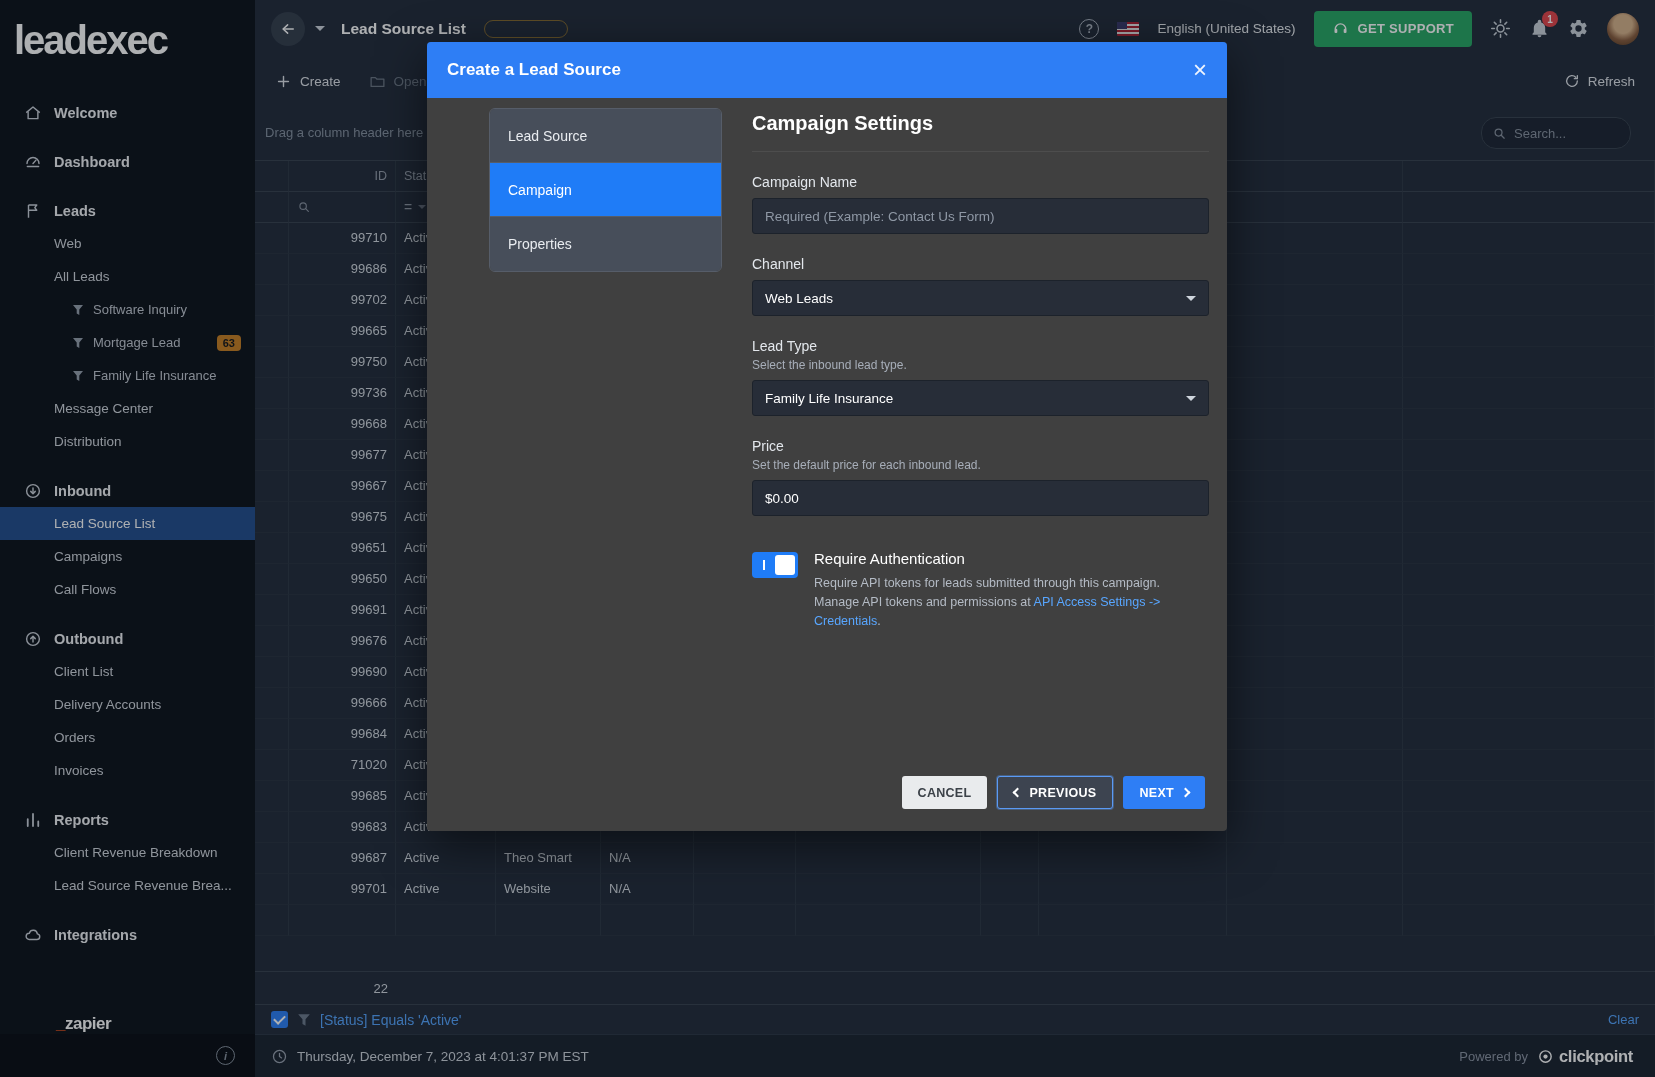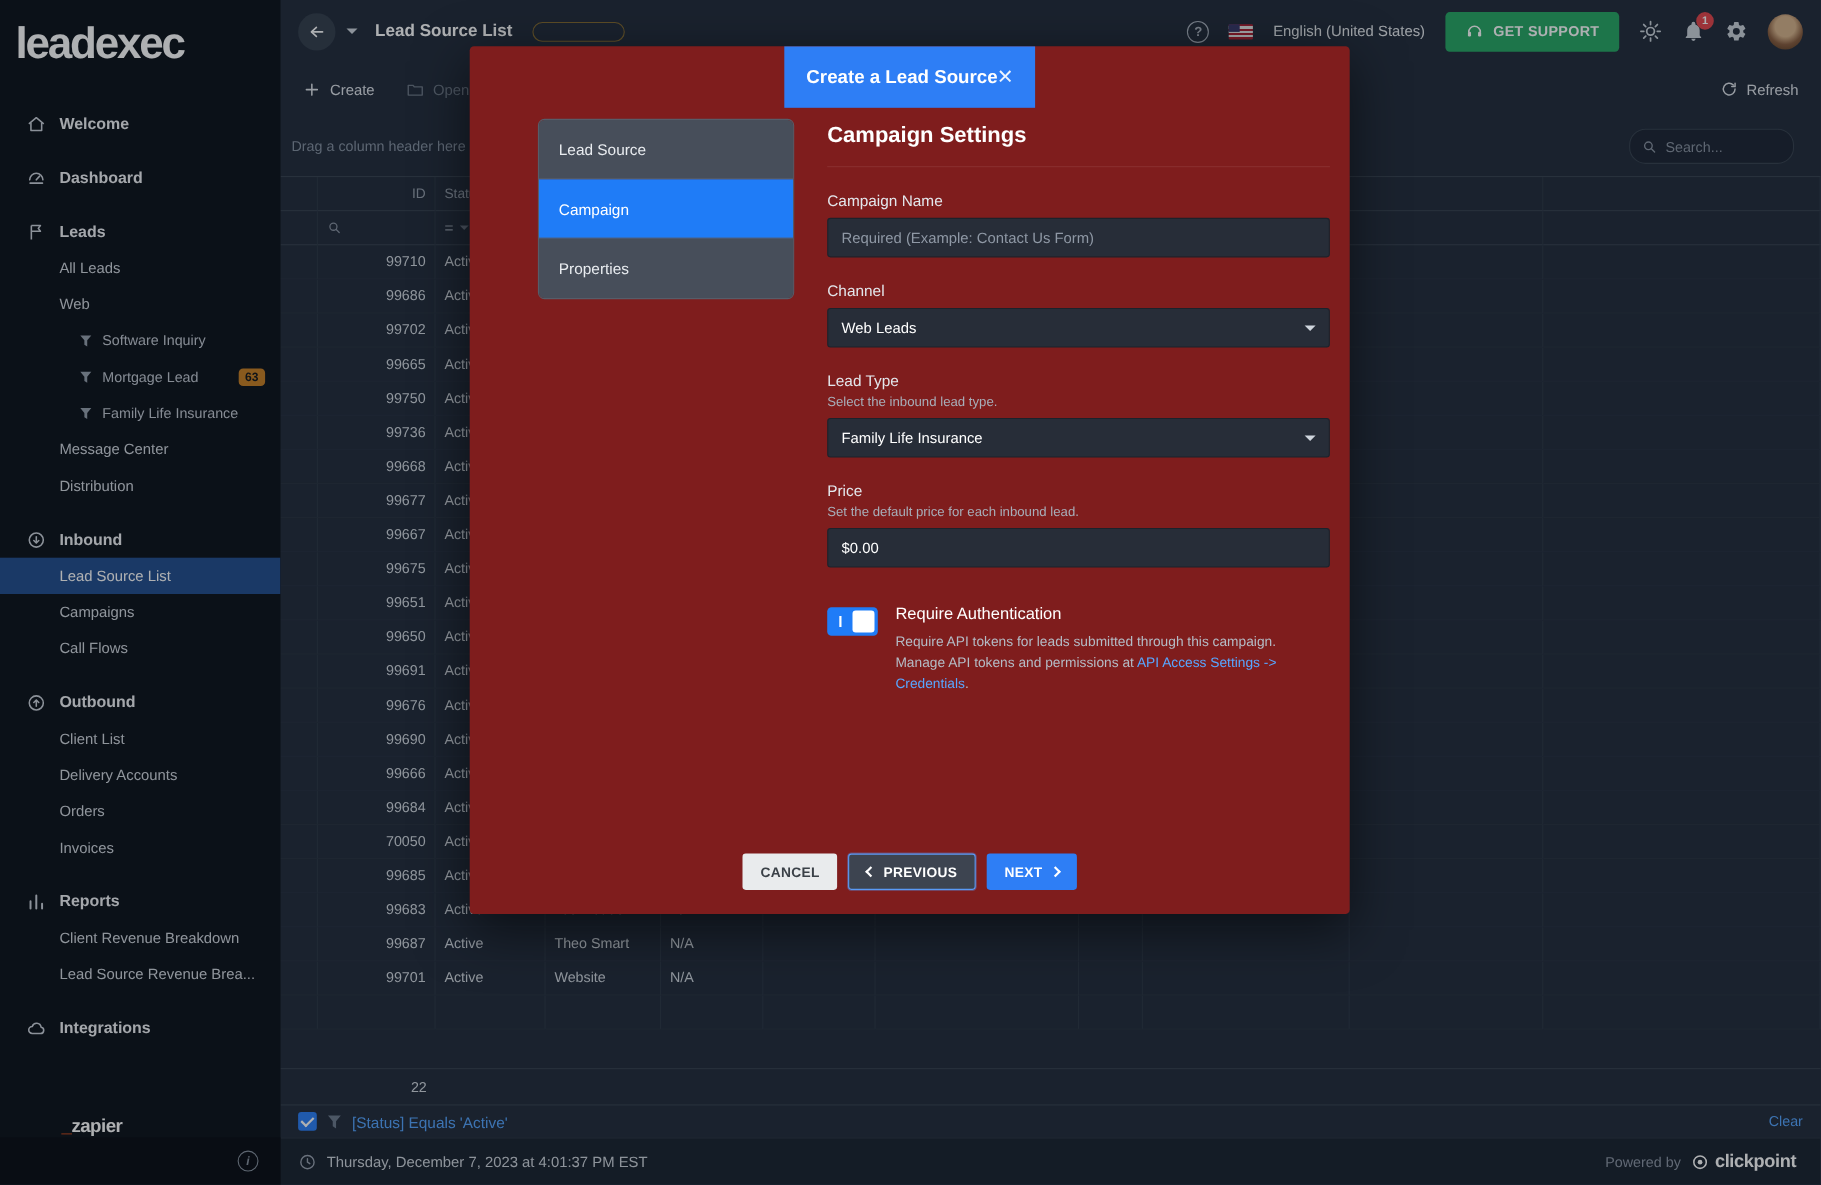--- a/index.html
+++ b/index.html
@@ -84,21 +84,21 @@
 
   .status-bar{height:43px;flex:none;background:#1d2532;border-top:1px solid #2f3947;display:flex;align-items:center;padding:0 22px 0 16px;gap:9px;color:#cfd5dc;font-size:13.5px;}
   .status-bar .clock{color:#9aa3b0;display:flex;}
   .status-bar .clock svg{width:17px;height:17px;}
   .powered{margin-left:auto;color:#8e97a5;font-size:13px;display:flex;align-items:center;gap:9px;}
   .clickpoint{color:#fff;font-weight:700;font-size:16.5px;display:flex;align-items:center;gap:5px;letter-spacing:-.3px;}
   .clickpoint svg{width:17px;height:17px;}
 
   
   .overlay{position:absolute;inset:0;background:rgba(3,8,16,.32);z-index:10;}
-  .modal{position:absolute;left:427px;top:42px;width:800px;height:789px;background:#7f1d1d;z-index:20;border-radius:4px;box-shadow:0 14px 48px rgba(0,0,0,.55);display:flex;flex-direction:column;overflow:hidden;align-items:center;}
+  .modal{position:absolute;left:427px;top:42px;width:800px;height:789px;background:#404040;z-index:20;border-radius:4px;box-shadow:0 14px 48px rgba(0,0,0,.55);display:flex;flex-direction:column;overflow:hidden;}
   .modal-header{height:56px;flex:none;background:#2e7ef5;display:flex;align-items:center;padding:0 20px;}
   .modal-title{color:#fff;font-size:17px;font-weight:700;}
   .modal-close{margin-left:auto;color:#fff;font-size:24px;line-height:1;opacity:.92;cursor:pointer;}
   .modal-body{flex:1;display:flex;padding:10px 18px 0 18px;min-height:0;margin-left:44px;}
   .modal-nav{width:233px;flex:none;border:1px solid #565d69;border-radius:6px;overflow:hidden;align-self:flex-start;}
   .modal-nav-item{height:54px;background:#474e5a;border-bottom:1px solid #565d69;display:flex;align-items:center;padding-left:18px;color:#e9ecf0;font-size:14px;cursor:pointer;}
   .modal-nav-item:last-child{border-bottom:none;}
   .modal-nav-item.active{background:#1f7cf7;color:#fff;}
   .modal-content{flex:1;margin-left:30px;}
   .modal-heading{font-size:20px;font-weight:700;color:#fff;padding:4px 0 16px;border-bottom:1px solid rgba(255,255,255,.07);margin-bottom:22px;}
@@ -153,24 +153,24 @@
       <div class="nav-item lvl0">
         <span class="nav-icon">
           <svg viewBox="0 0 24 24" fill="none" stroke="currentColor" stroke-width="1.9" stroke-linejoin="round">
             <path d="M6 21V4"></path>
             <path d="M6 4h11l-2.6 3.5L17 11H6"></path>
           </svg>
         </span>
         <span class="nav-label">Leads</span>
       </div>
       <div class="nav-item lvl1">
+        <span class="nav-label">Web</span>
+      </div>
+      <div class="nav-item lvl1">
         <span class="nav-label">All Leads</span>
-      </div>
-      <div class="nav-item lvl1">
-        <span class="nav-label">Web</span>
       </div>
       <div class="nav-item lvl2">
         <span class="nav-icon small">
           <svg viewBox="0 0 12 12">
             <path fill="currentColor" d="M1 1h10L7.3 5.4V11L4.7 9.4V5.4L1 1z"></path>
           </svg>
         </span>
         <span class="nav-label">Software Inquiry</span>
       </div>
       <div class="nav-item lvl2">
@@ -596,21 +596,21 @@
           <div class="cell"></div>
           <div class="cell"></div>
           <div class="cell"></div>
           <div class="cell"></div>
           <div class="cell"></div>
           <div class="cell"></div>
           <div class="cell"></div>
         </div>
         <div class="grid-row data-row">
           <div class="cell"></div>
-          <div class="cell id">70050</div>
+          <div class="cell id">71020</div>
           <div class="cell">Active</div>
           <div class="cell"></div>
           <div class="cell"></div>
           <div class="cell"></div>
           <div class="cell"></div>
           <div class="cell"></div>
           <div class="cell"></div>
           <div class="cell"></div>
           <div class="cell"></div>
         </div>

